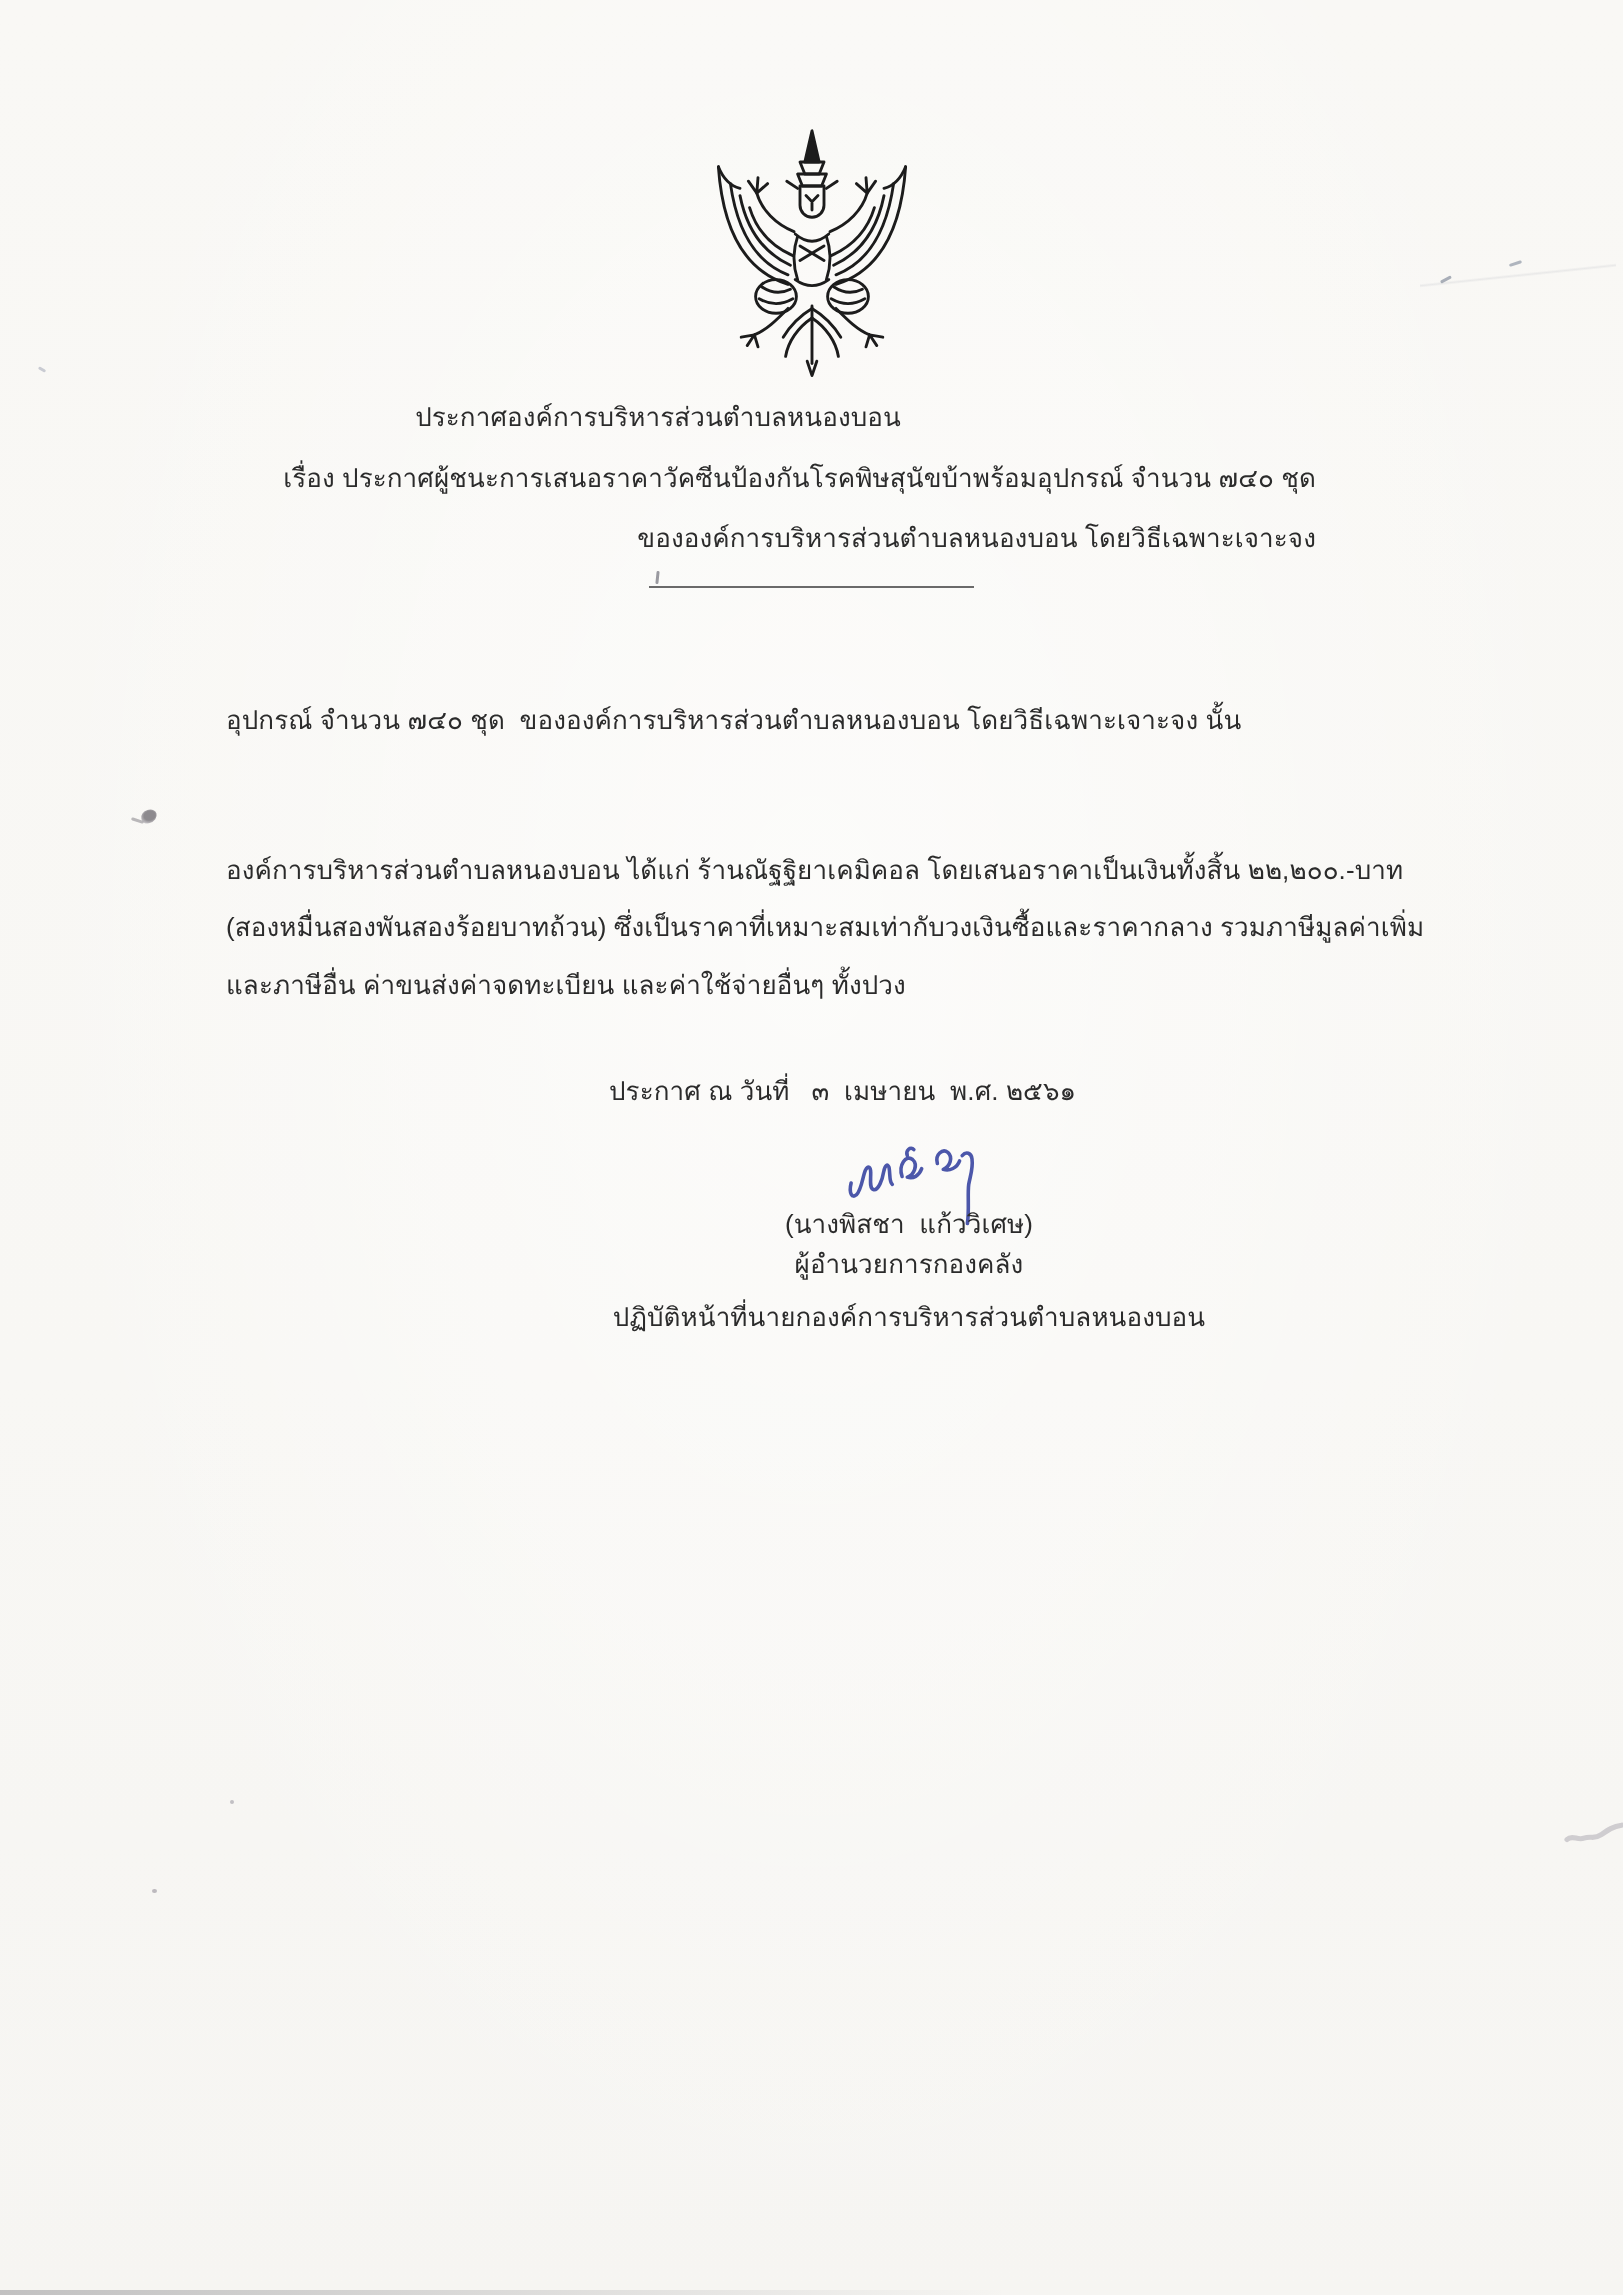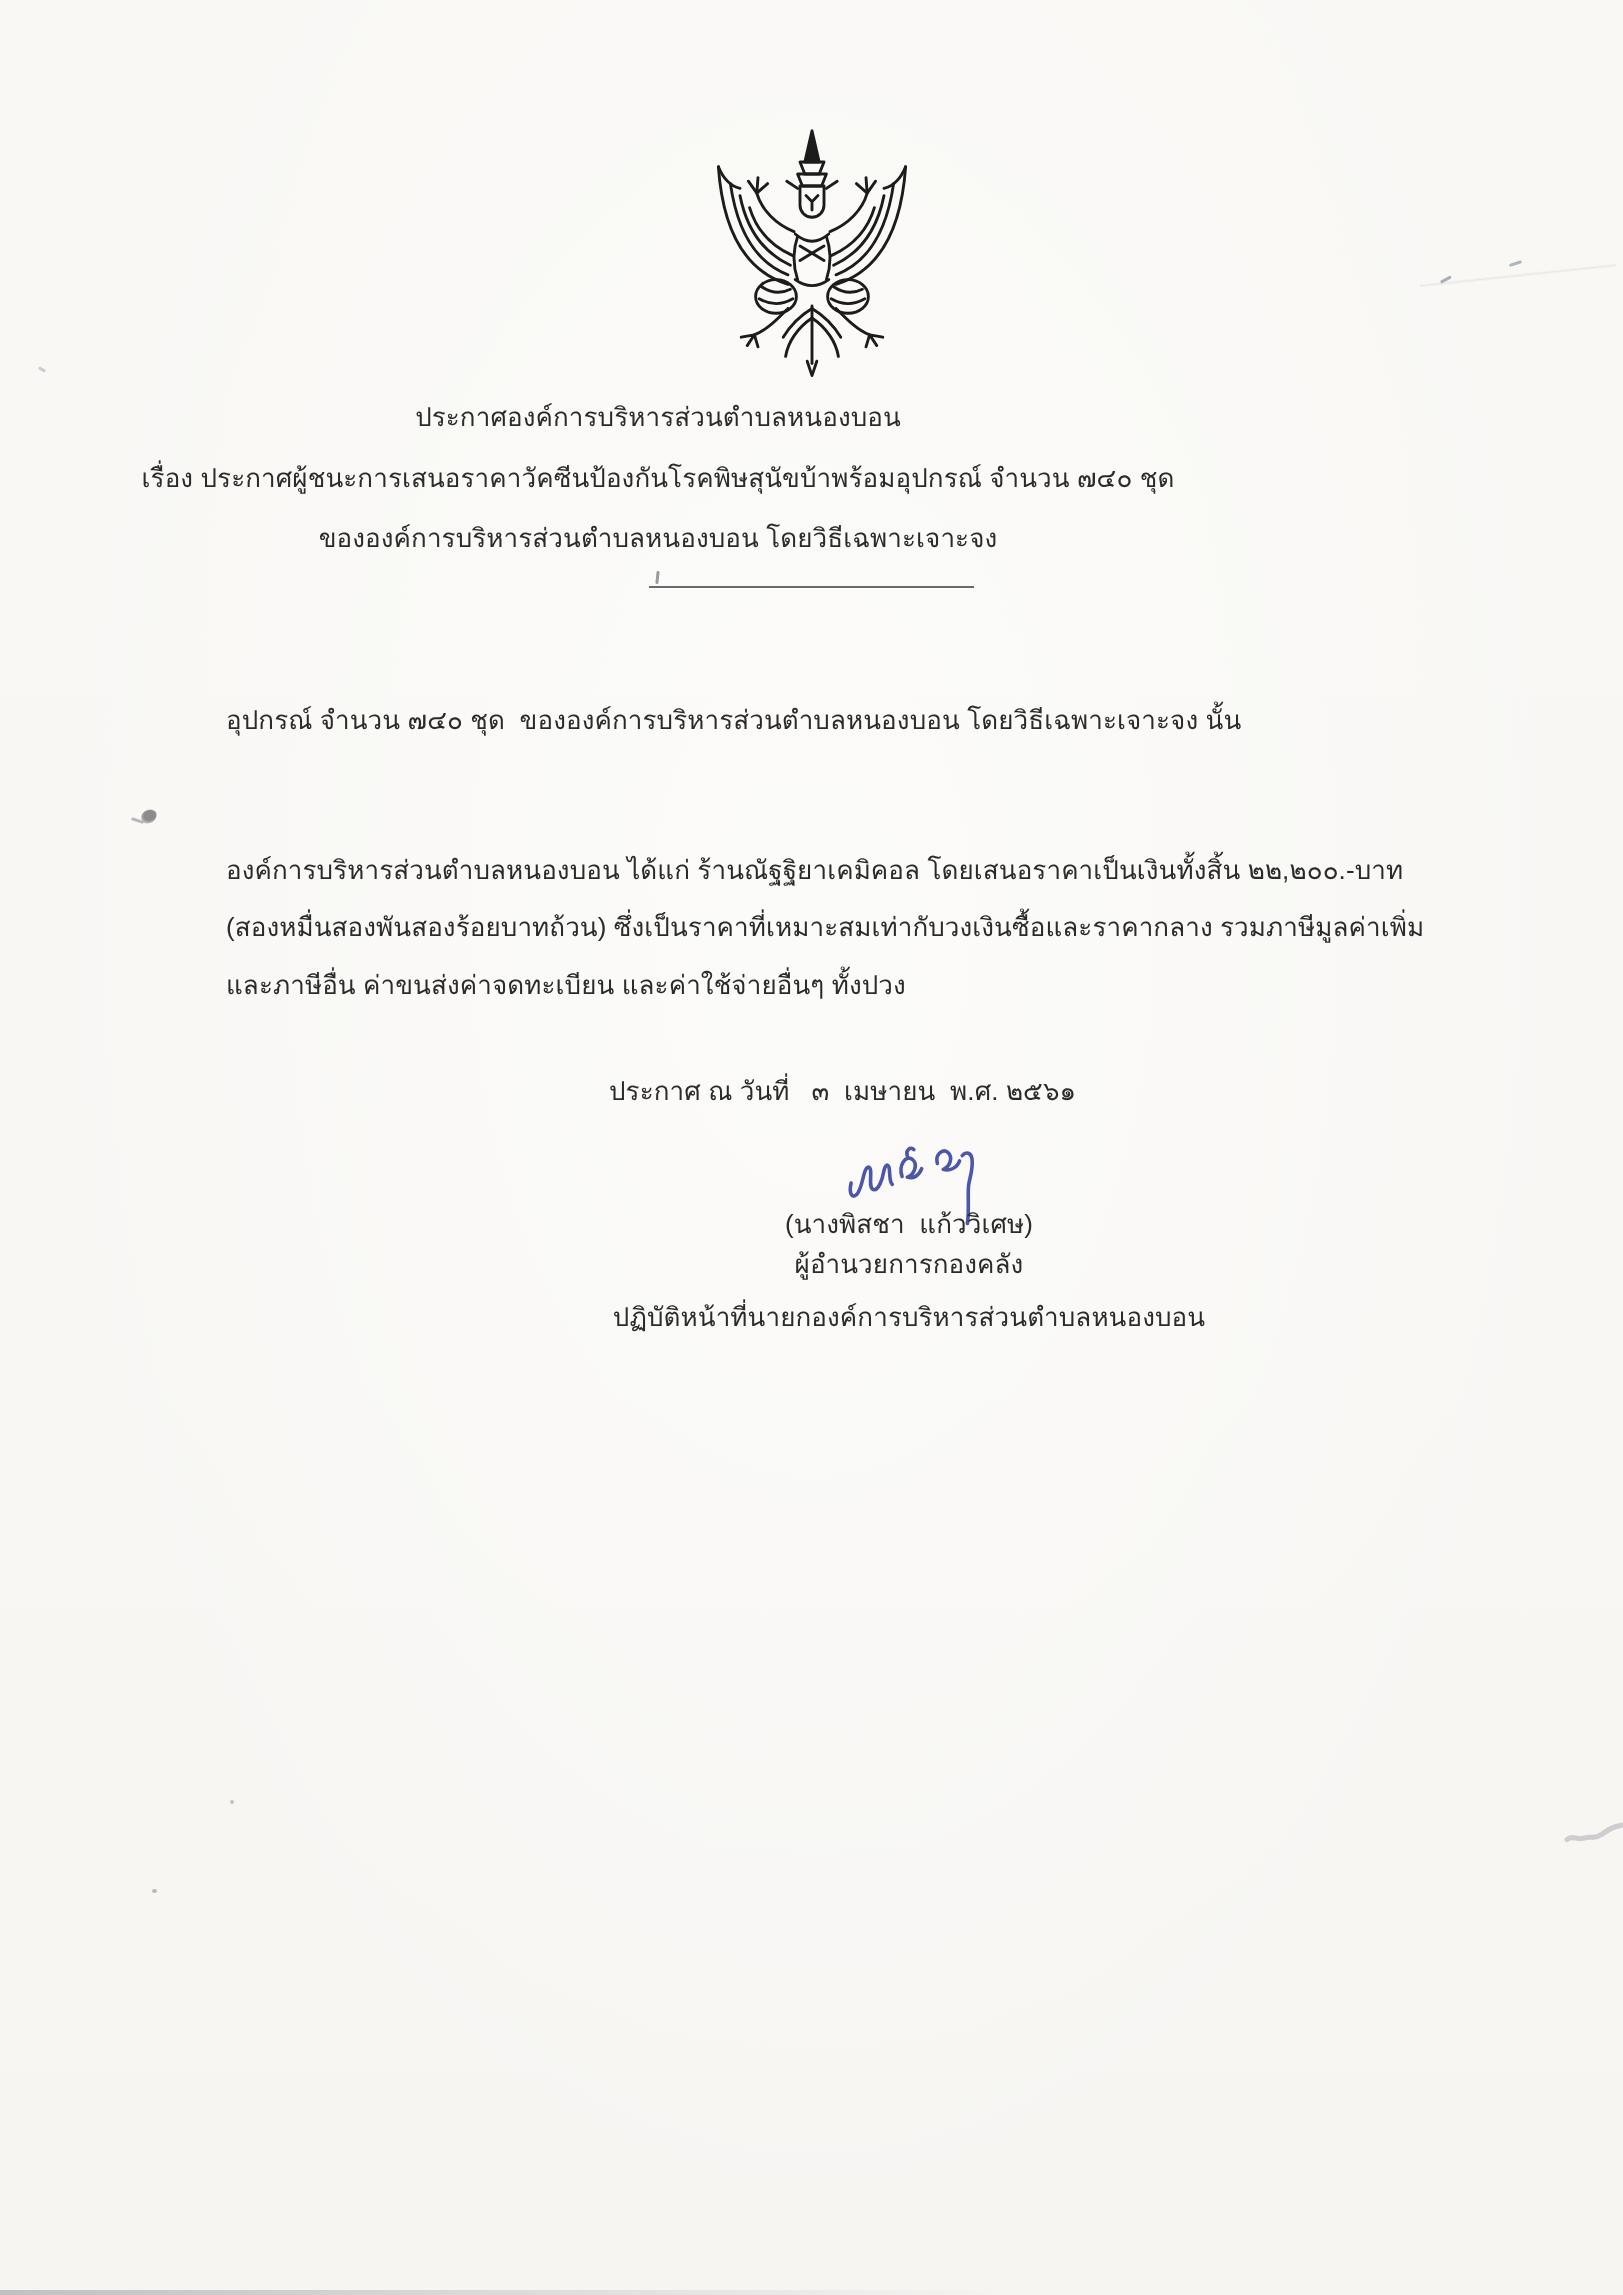--- a/index.html
+++ b/index.html
@@ -109,22 +109,22 @@
       <path d="M90,150 L90,198"></path>
       <path d="M90,160 C78,168 70,180 68,192"></path>
       <path d="M90,160 C102,168 110,180 112,192"></path>
       <path d="M90,152 C80,158 72,166 66,176"></path>
       <path d="M90,152 C100,158 108,166 114,176"></path>
       <path d="M86,196 L90,208 L94,196"></path>
     </svg>
   </div>
 
   <div class="abs centered th" style="top:401px;">ประกาศองค์การบริหารส่วนตำบลหนองบอน</div>
-  <div class="abs centered th" style="top:462px;">เรื่อง ประกาศผู้ชนะการเสนอราคาวัคซีนป้องกันโรคพิษสุนัขบ้าพร้อมอุปกรณ์ จำนวน ๗๔๐ ชุด</div>
-  <div class="abs centered th" style="top:522px;">ขององค์การบริหารส่วนตำบลหนองบอน โดยวิธีเฉพาะเจาะจง</div>
+  <div class="abs centered th" style="top:462px;text-align:right;">เรื่อง ประกาศผู้ชนะการเสนอราคาวัคซีนป้องกันโรคพิษสุนัขบ้าพร้อมอุปกรณ์ จำนวน ๗๔๐ ชุด</div>
+  <div class="abs centered th" style="top:522px;text-align:right;">ขององค์การบริหารส่วนตำบลหนองบอน โดยวิธีเฉพาะเจาะจง</div>
 
   <div class="divider"></div>
   <div class="divider-tick"></div>
 
   <div class="abs th" style="left:226px;top:704px;">อุปกรณ์ จำนวน ๗๔๐ ชุด  ขององค์การบริหารส่วนตำบลหนองบอน โดยวิธีเฉพาะเจาะจง นั้น</div>
 
   <div class="abs th" style="left:226px;top:854px;">องค์การบริหารส่วนตำบลหนองบอน ได้แก่ ร้านณัฐฐิยาเคมิคอล โดยเสนอราคาเป็นเงินทั้งสิ้น ๒๒,๒๐๐.-บาท</div>
   <div class="abs th" style="left:226px;top:969px;">และภาษีอื่น ค่าขนส่งค่าจดทะเบียน และค่าใช้จ่ายอื่นๆ ทั้งปวง</div>
   <div class="abs th" style="left:226px;top:911px;">(สองหมื่นสองพันสองร้อยบาทถ้วน) ซึ่งเป็นราคาที่เหมาะสมเท่ากับวงเงินซื้อและราคากลาง รวมภาษีมูลค่าเพิ่ม</div>
 

